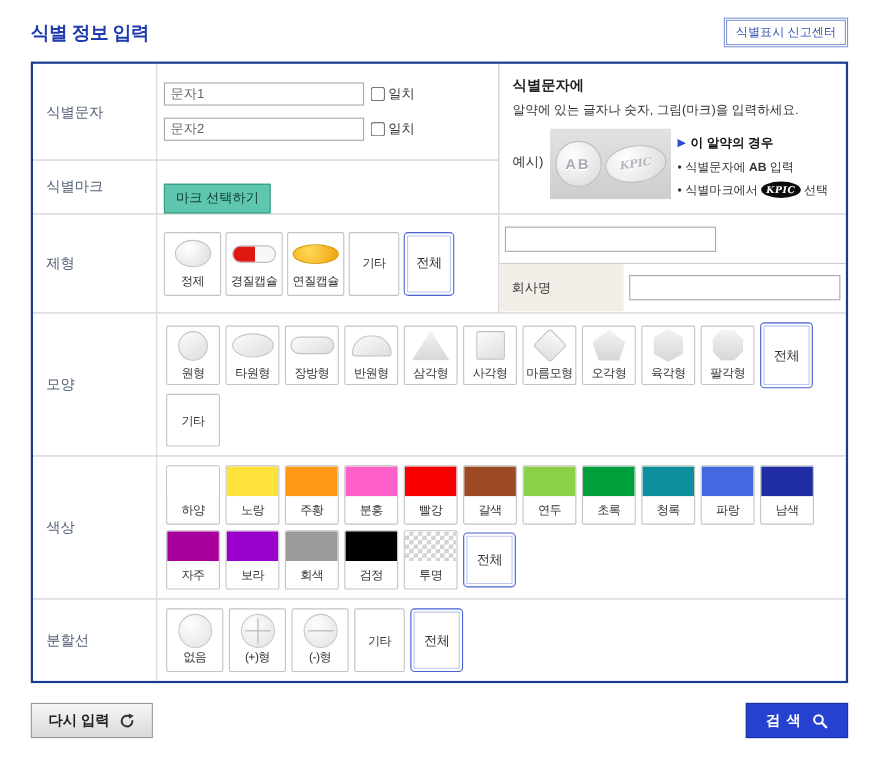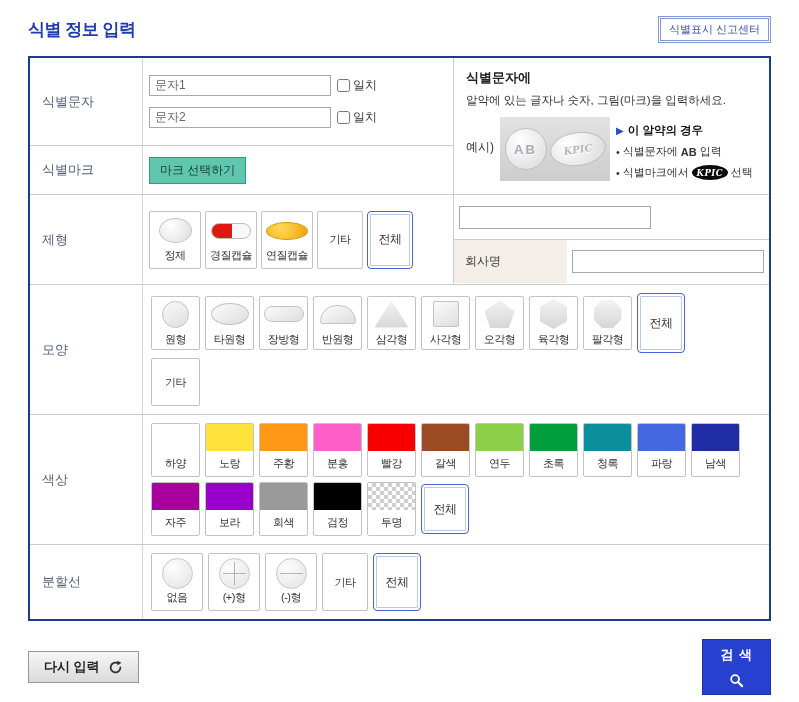--- a/index.html
+++ b/index.html
@@ -20,21 +20,21 @@
   
   .band-a-left { width: 424px; flex-shrink: 0; border-right: 1px solid #ccc; display: flex; flex-direction: column; }
   .subrow { display: flex; }
   .subrow.idchar { height: 88px; border-bottom: 1px solid #ccc; }
   .subrow.idmark { height: 48px; }
   .idchar-cell { flex: 1; display: flex; flex-direction: column; justify-content: center; gap: 11px; padding-left: 6px; }
   .char-line { display: flex; align-items: center; gap: 6px; }
   .txt-input { height: 21px; width: 182px; border: 1px solid #a9a9a9; font-size: 12px; color: #666; padding: 0 5px; font-family: inherit; }
   .chk-wrap { display: flex; align-items: center; gap: 3px; font-size: 12px; color: #333; }
   .chk-wrap input { width: 13px; height: 13px; }
-  .idmark-cell { flex: 1; display: flex; align-items: center; padding-left: 6px; }
+  .idmark-cell { flex: 1; display: flex; align-items: flex-end; padding-left: 6px; }
   .mark-btn { background: #5fc7ae; border: 1px solid #2f9c82; color: #123a2d; font-size: 12px; padding: 4px 10px; cursor: pointer; font-family: inherit; }
 
   
   .helper { flex: 1; padding: 11px 12px 8px; }
   .helper-title { font-size: 13px; font-weight: bold; color: #222; margin-bottom: 6px; }
   .helper-desc { font-size: 11.5px; color: #333; margin-bottom: 9px; white-space: nowrap; }
   .helper-example { display: flex; align-items: flex-start; gap: 6px; }
   .example-label { font-size: 12px; color: #333; padding-top: 22px; flex-shrink: 0; }
   .pill-box { width: 110px; height: 64px; background: linear-gradient(#e2e2e2, #cdcdcd); display: flex; align-items: center; justify-content: center; gap: 3px; flex-shrink: 0; }
   .pill-ab { width: 42px; height: 42px; border-radius: 50%; background: radial-gradient(circle at 35% 30%, #ffffff, #d9d9d9); border: 1px solid #bfbfbf; display: flex; align-items: center; justify-content: center; font-size: 13px; font-weight: bold; color: #a9aab4; letter-spacing: 2px; text-shadow: 0 1px 0 #fff; }
@@ -96,21 +96,21 @@
 
   
   .score-btn { width: 52px; height: 58px; }
   .score { width: 31px; height: 31px; border-radius: 50%; background: radial-gradient(circle at 35% 30%, #fdfdfd, #e2e2e2); border: 1px solid #c8c8c8; position: relative; }
   .score.plus::before, .score.minus::before { content: ""; position: absolute; left: 3px; right: 3px; top: 50%; height: 1px; background: #b2b2b2; }
   .score.plus::after { content: ""; position: absolute; top: 3px; bottom: 3px; left: 50%; width: 1px; background: #b2b2b2; }
 
   
   .footer { display: flex; justify-content: space-between; align-items: center; gap: 42px; margin-top: 18px; }
   .reset-btn { display: inline-flex; align-items: center; gap: 8px; background: linear-gradient(#f6f6f6, #dadada); border: 1px solid #979797; padding: 6px 15px; font-size: 13px; font-weight: bold; color: #222; cursor: pointer; font-family: inherit; }
-  .search-btn { display: inline-flex; align-items: center; gap: 9px; background: #2641cf; border: 1px solid #1c31a8; padding: 6px 17px; font-size: 13px; font-weight: bold; color: #fff; cursor: pointer; font-family: inherit; letter-spacing: 1px; flex-direction: column; }
+  .search-btn { display: inline-flex; align-items: center; gap: 9px; background: #2641cf; border: 1px solid #1c31a8; padding: 6px 17px; font-size: 13px; font-weight: bold; color: #fff; cursor: pointer; font-family: inherit; letter-spacing: 1px; }
 </style>
 </head>
 <body>
 
 <div class="page">
 
   <div class="page-header">
     <div class="page-title">식별 정보 입력</div>
     <button class="report-btn">식별표시 신고센터</button>
   </div>
@@ -253,20 +253,26 @@
             <span class="opt-label">삼각형</span>
           </button>
           <button class="opt-btn shape-btn">
             <span class="shp-slot">
                 <span class="shp square"></span>
               </span>
             <span class="opt-label">사각형</span>
           </button>
           <button class="opt-btn shape-btn">
             <span class="shp-slot">
+                <span class="shp diamond"></span>
+              </span>
+            <span class="opt-label">마름모형</span>
+          </button>
+          <button class="opt-btn shape-btn">
+            <span class="shp-slot">
                 <span class="shp pentagon"></span>
               </span>
             <span class="opt-label">오각형</span>
           </button>
           <button class="opt-btn shape-btn">
             <span class="shp-slot">
                 <span class="shp hexagon"></span>
               </span>
             <span class="opt-label">육각형</span>
           </button>

